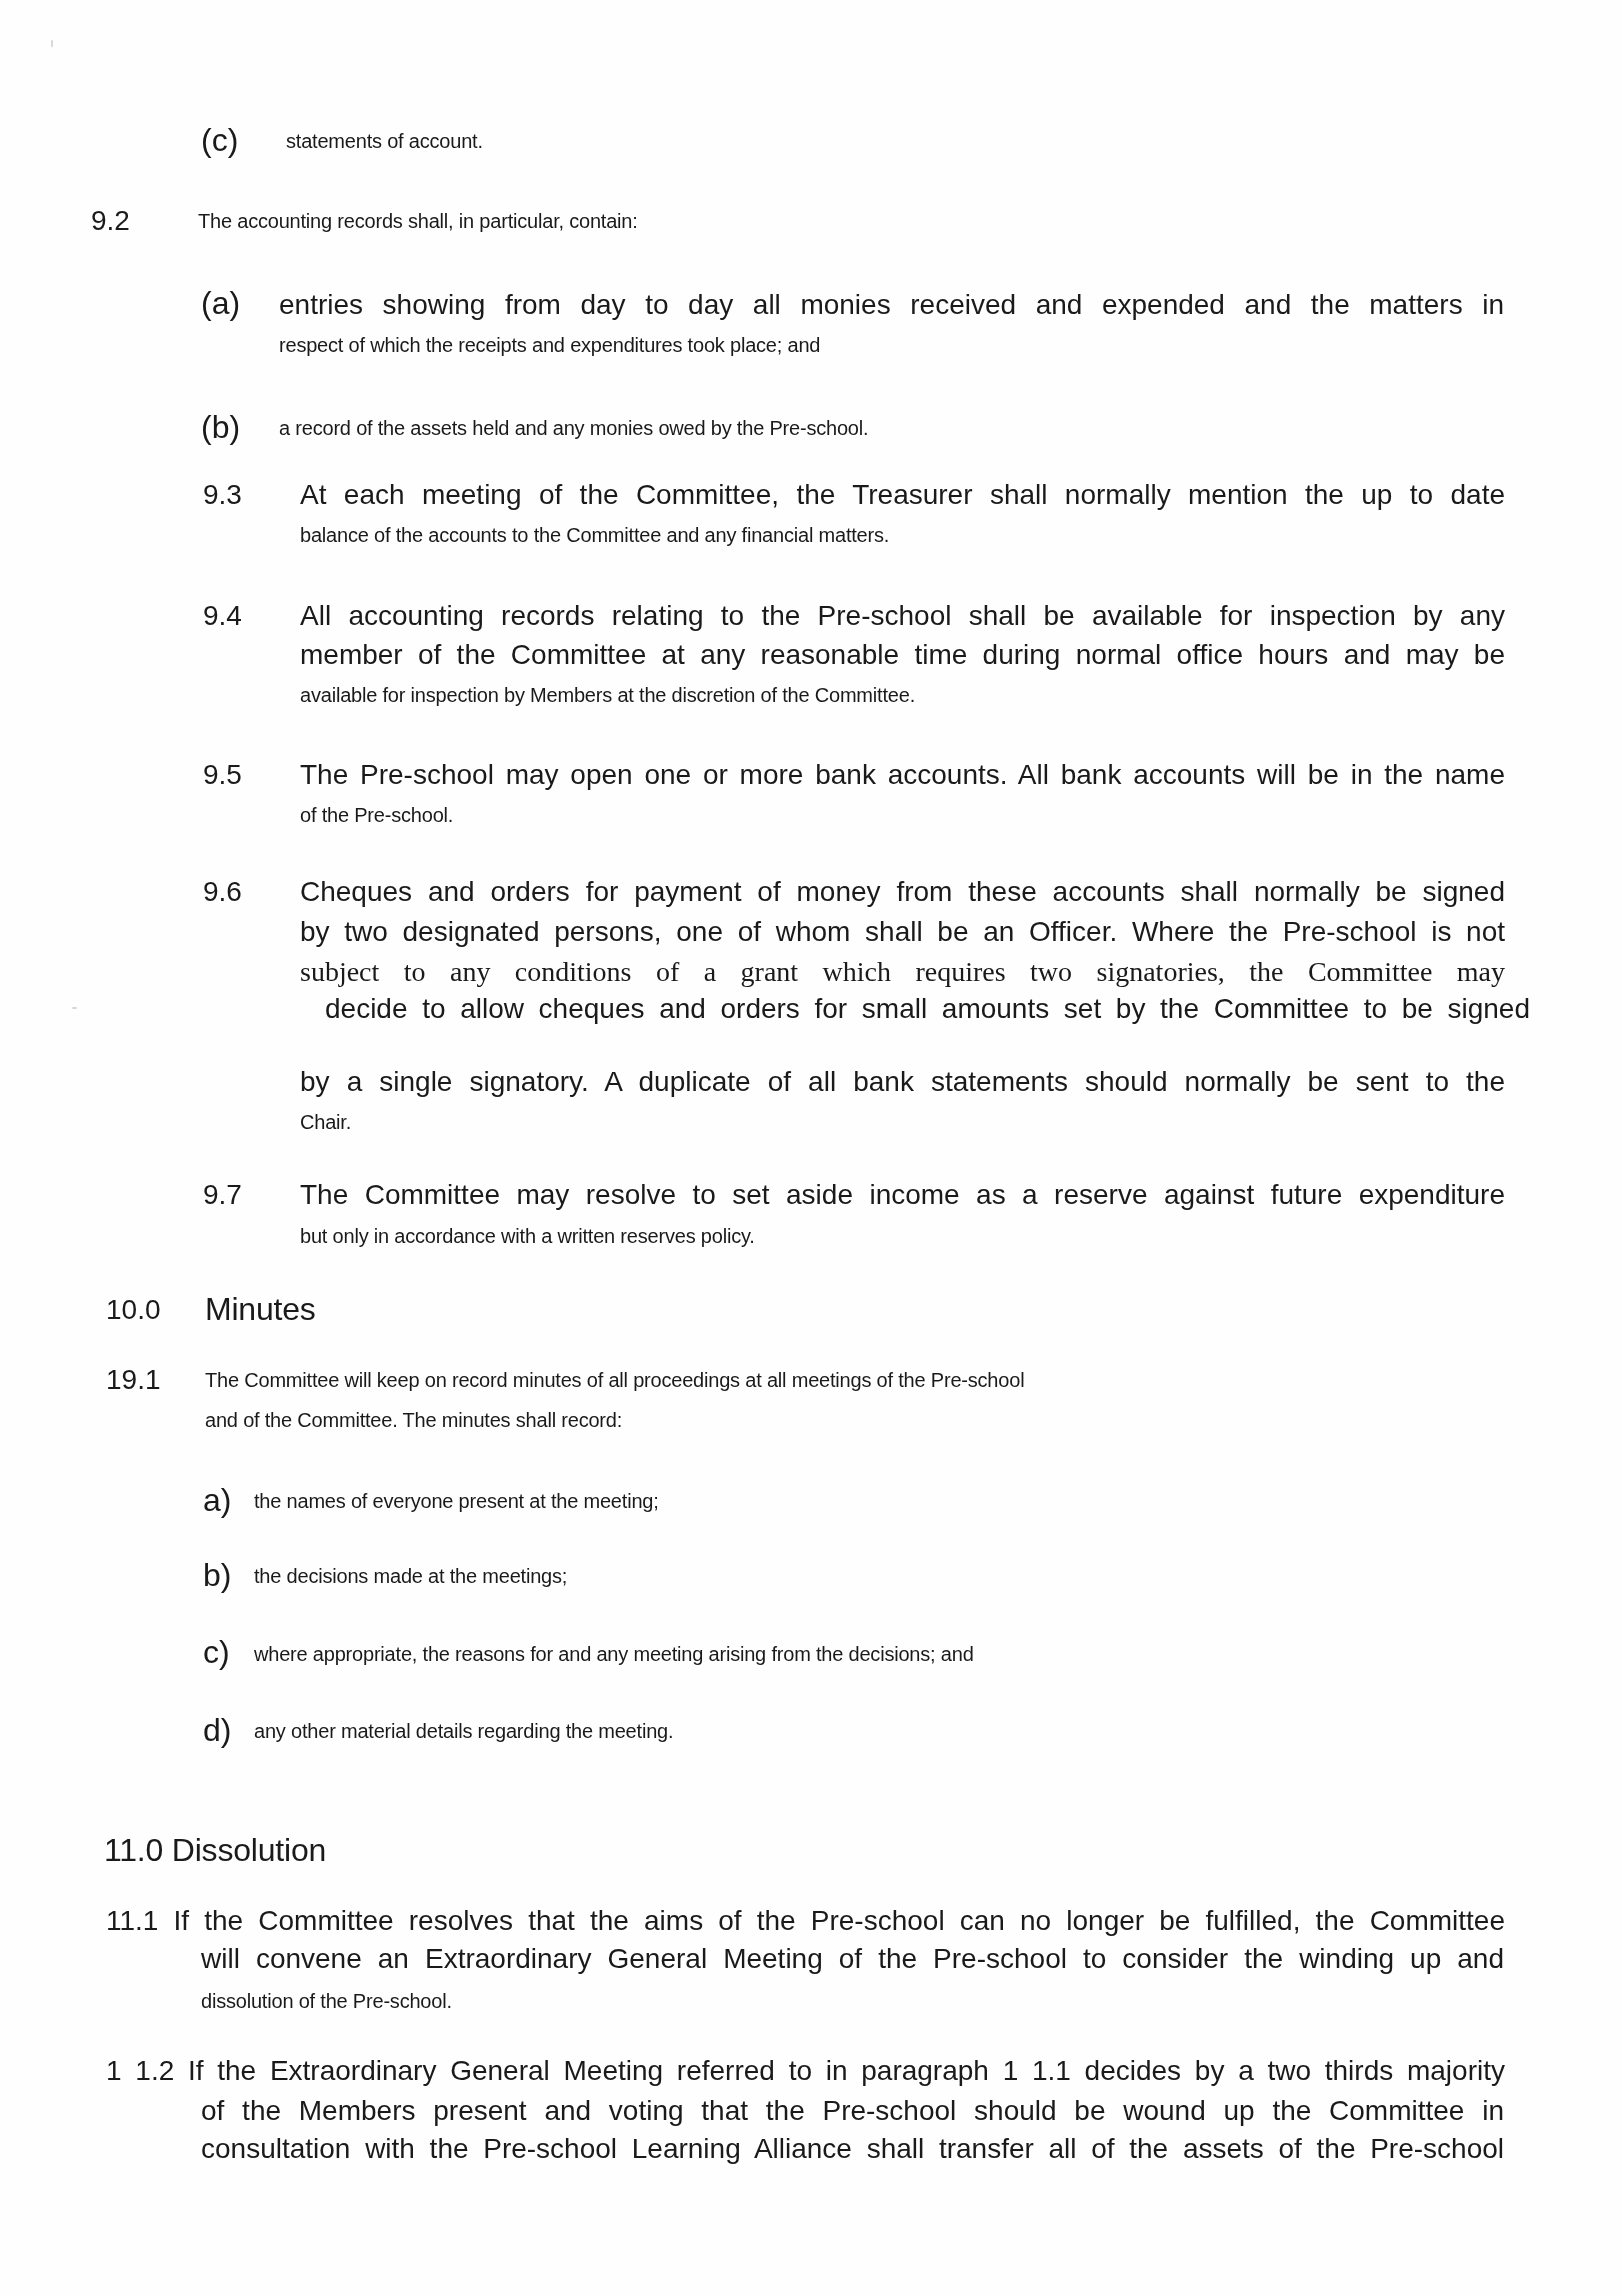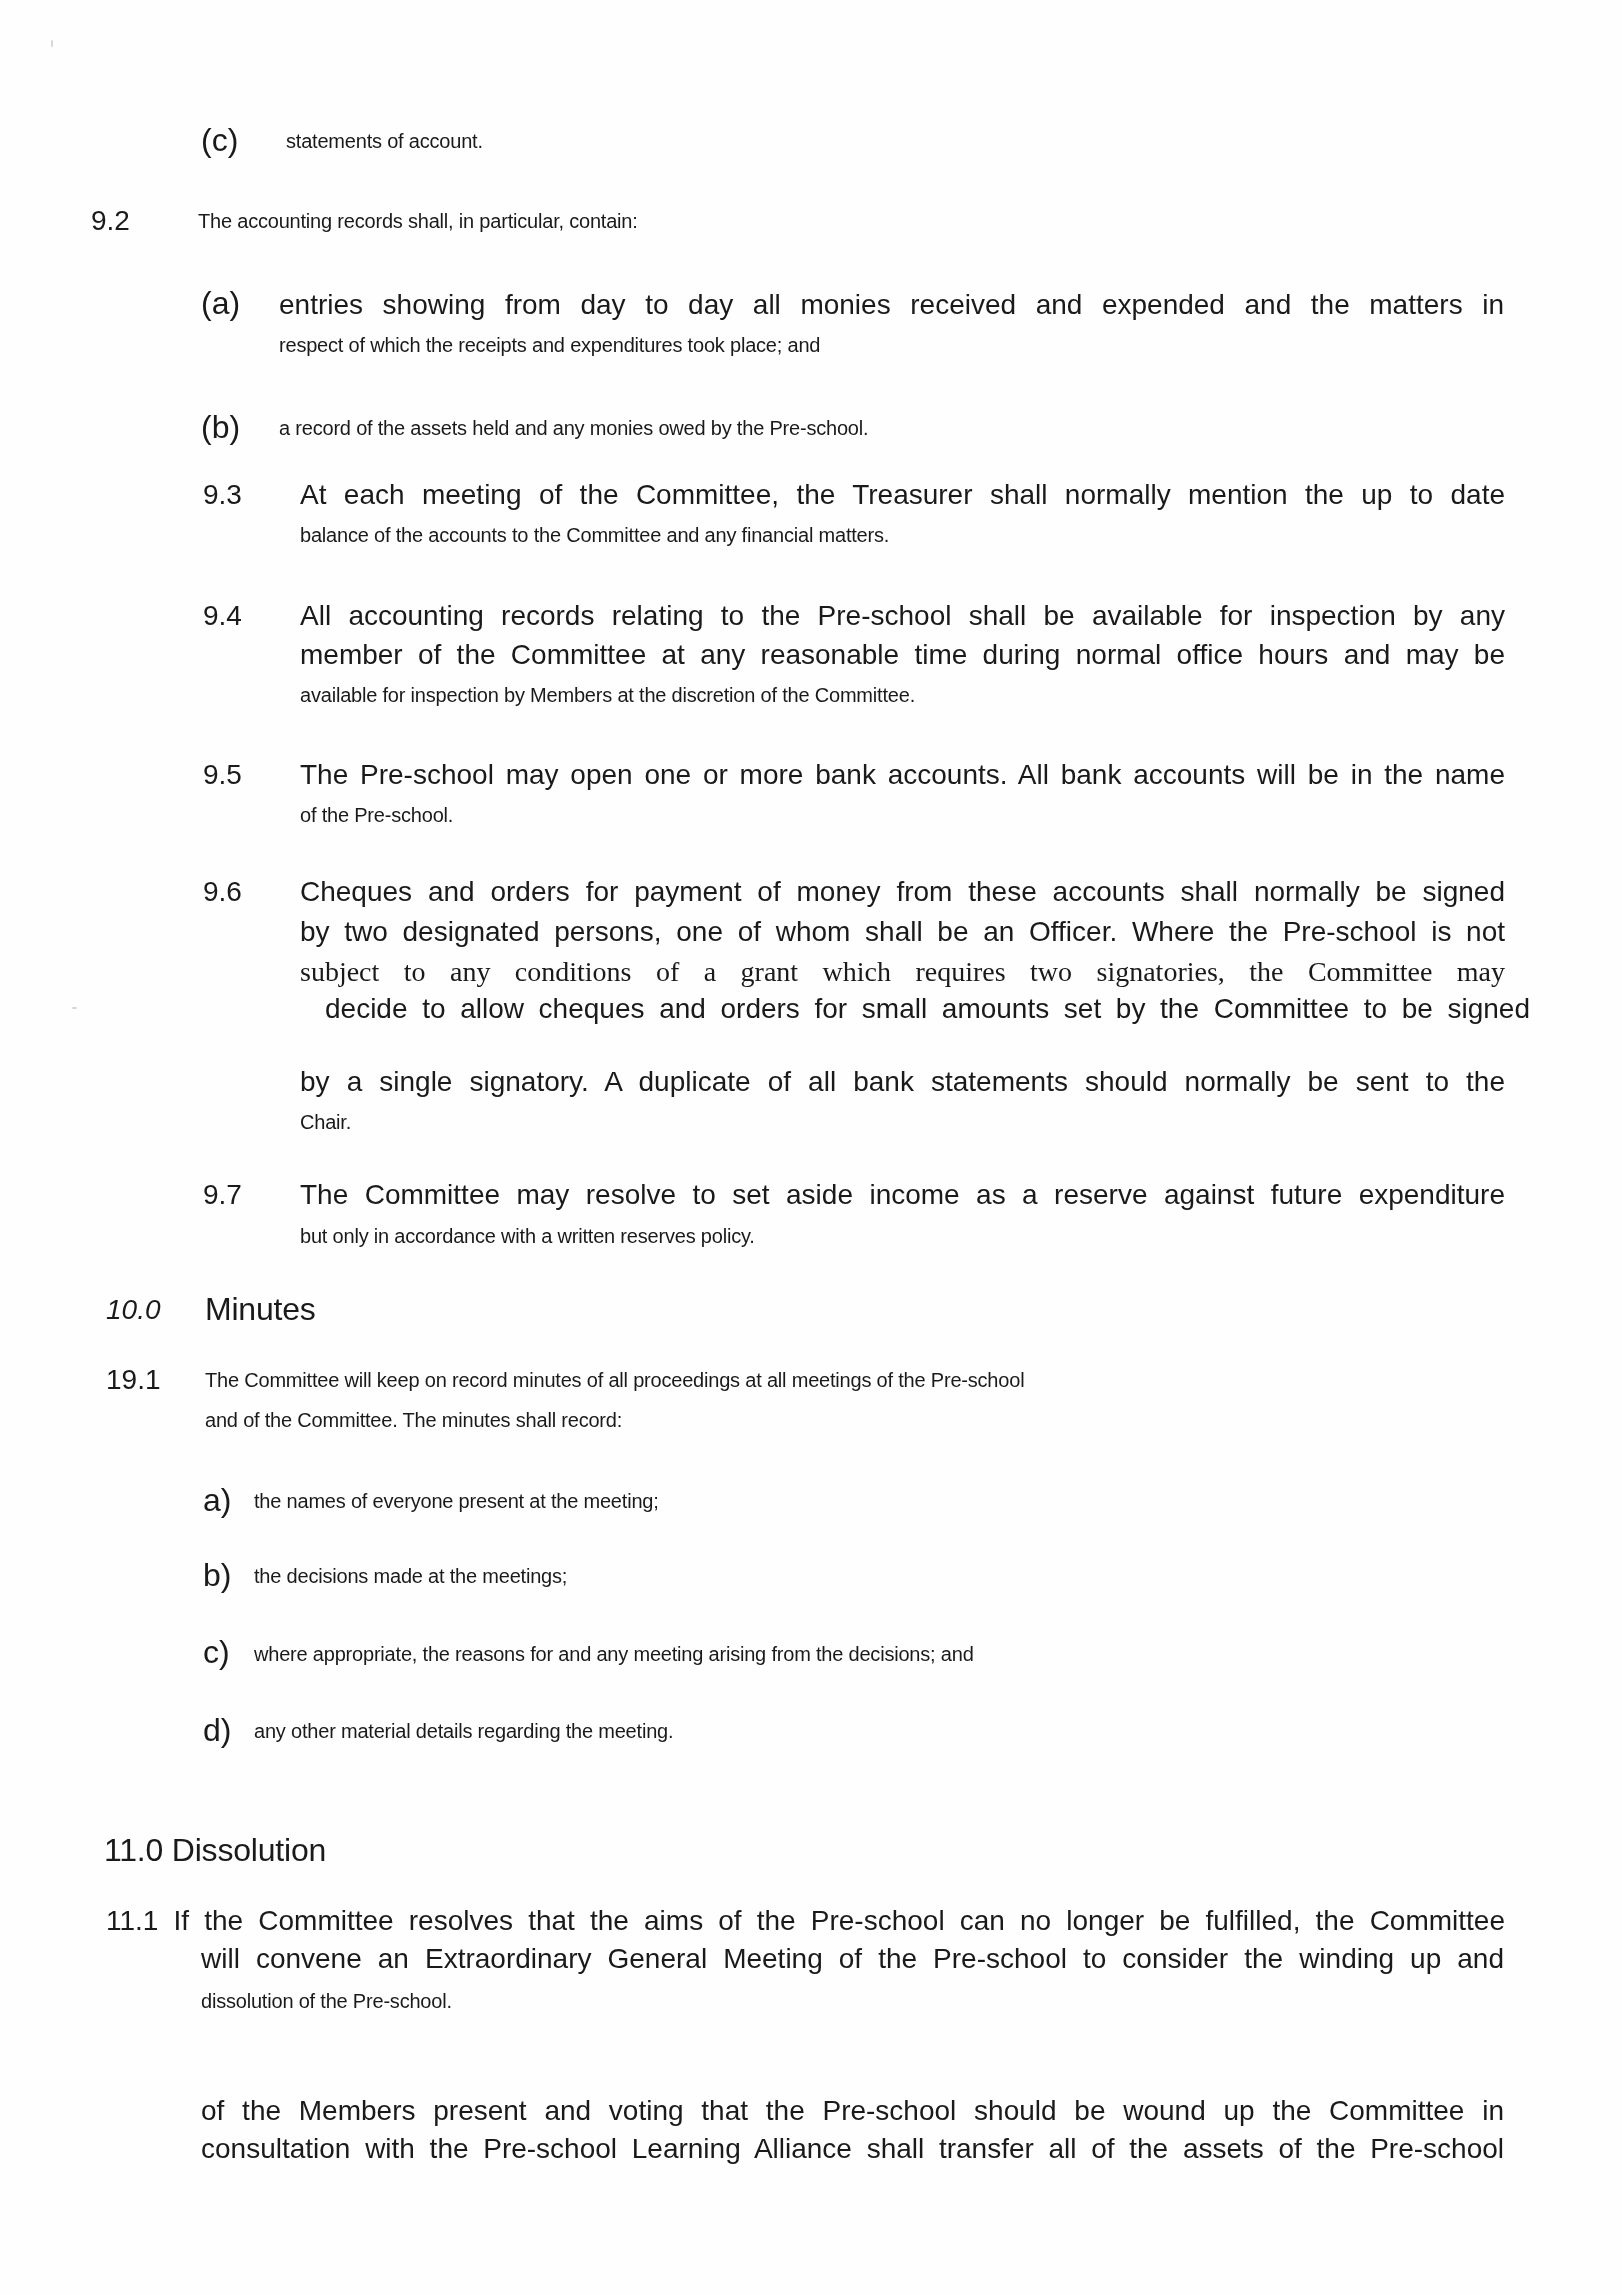--- a/index.html
+++ b/index.html
@@ -48,21 +48,21 @@
   <div class="just" style="left:300px;top:912px;width:1205px;">by two designated persons, one of whom shall be an Officer. Where the Pre-school is not</div>
   <div class="just" style="left:300px;top:952px;width:1205px;font-family:Liberation Serif, serif;">subject to any conditions of a grant which requires two signatories, the Committee may</div>
   <div class="just" style="left:300px;top:989px;width:1205px;margin-left:25px;">decide to allow cheques and orders for small amounts set by the Committee to be signed</div>
   <div class="just" style="left:300px;top:1062px;width:1205px;">by a single signatory. A duplicate of all bank statements should normally be sent to the</div>
   <div class="ln" style="left:300px;top:1102px;">Chair.</div>
 
   <div class="lbl" style="left:203px;top:1175px;">9.7</div>
   <div class="just" style="left:300px;top:1175px;width:1205px;">The Committee may resolve to set aside income as a reserve against future expenditure</div>
   <div class="ln" style="left:300px;top:1216px;">but only in accordance with a written reserves policy.</div>
 
-  <div class="lbl" style="left:106px;top:1290px;font-style:italic;">10.0</div>
+  <div class="lbl" style="left:106px;top:1290px;">10.0</div>
   <div class="ln big" style="left:205px;top:1289px;">Minutes</div>
 
   <div class="lbl" style="left:106px;top:1360px;">19.1</div>
   <div class="ln" style="left:205px;top:1360px;">The Committee will keep on record minutes of all proceedings at all meetings of the Pre-school</div>
   <div class="ln" style="left:205px;top:1400px;">and of the Committee. The minutes shall record:</div>
 
   <div class="lbl big" style="left:203px;top:1480px;">a)</div>
   <div class="ln" style="left:254px;top:1481px;">the names of everyone present at the meeting;</div>
 
   <div class="lbl big" style="left:203px;top:1555px;">b)</div>
@@ -73,19 +73,20 @@
 
   <div class="lbl big" style="left:203px;top:1710px;">d)</div>
   <div class="ln" style="left:254px;top:1711px;">any other material details regarding the meeting.</div>
 
   <div class="ln" style="left:104px;top:1829px;font-size:32px;line-height:42px;">11.0 Dissolution</div>
 
   <div class="just" style="left:106px;top:1901px;width:1399px;">11.1 If the Committee resolves that the aims of the Pre-school can no longer be fulfilled, the Committee</div>
   <div class="just" style="left:201px;top:1939px;width:1303px;">will convene an Extraordinary General Meeting of the Pre-school to consider the winding up and</div>
   <div class="ln" style="left:201px;top:1981px;">dissolution of the Pre-school.</div>
 
+  <div class="just" style="left:106px;top:2051px;width:1399px;">1 1.2 If the Extraordinary General Meeting referred to in paragraph 1 1.1 decides by a two thirds majority</div>
   <div class="just" style="left:201px;top:2091px;width:1303px;">of the Members present and voting that the Pre-school should be wound up the Committee in</div>
   <div class="just" style="left:201px;top:2129px;width:1303px;">consultation with the Pre-school Learning Alliance shall transfer all of the assets of the Pre-school</div>
 
   <div class="speck" style="left:51px;top:40px;width:2px;height:6.6px;"></div>
   <div class="speck" style="left:72px;top:1007px;width:5.3px;height:2px;"></div>
 </div>
 
 
 </body></html>

